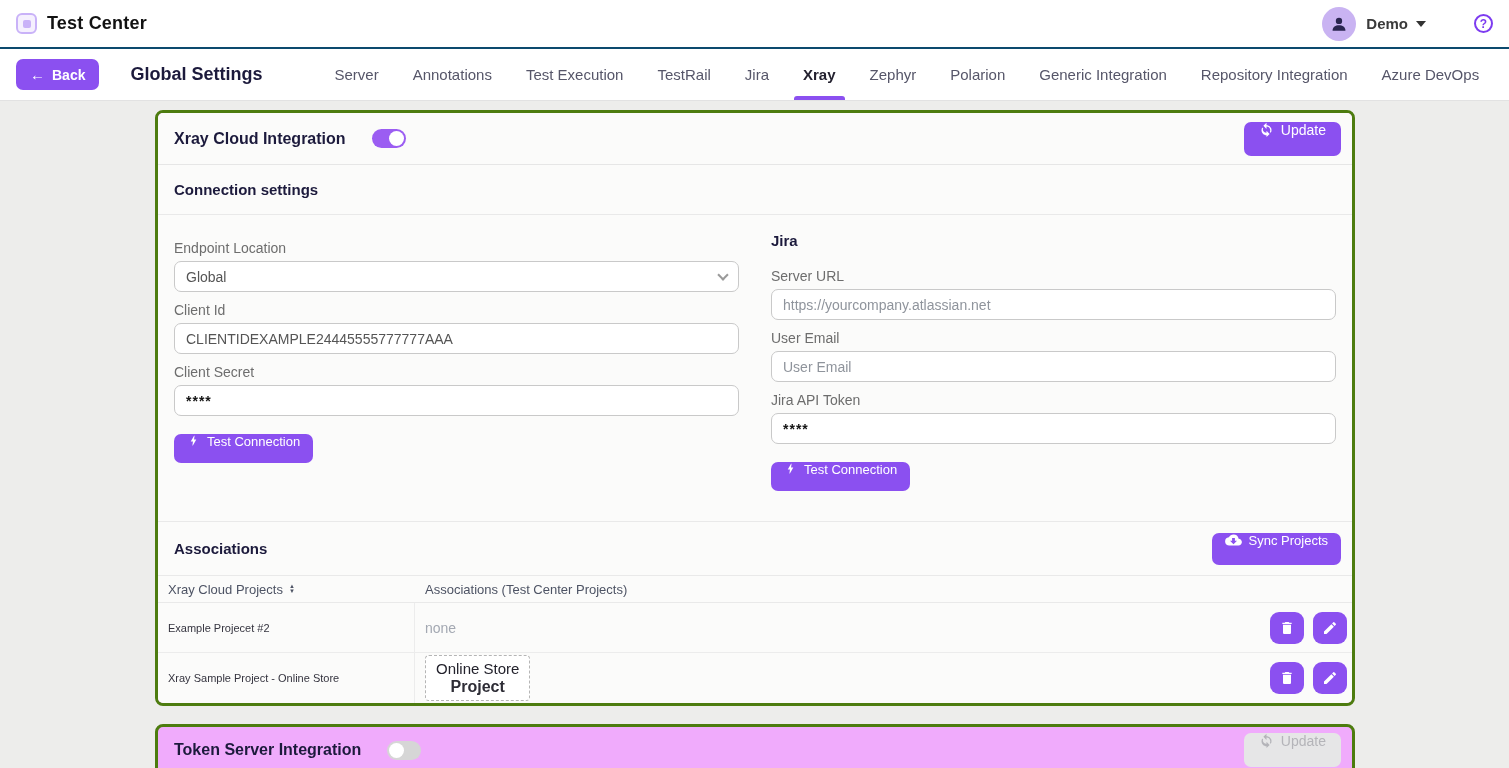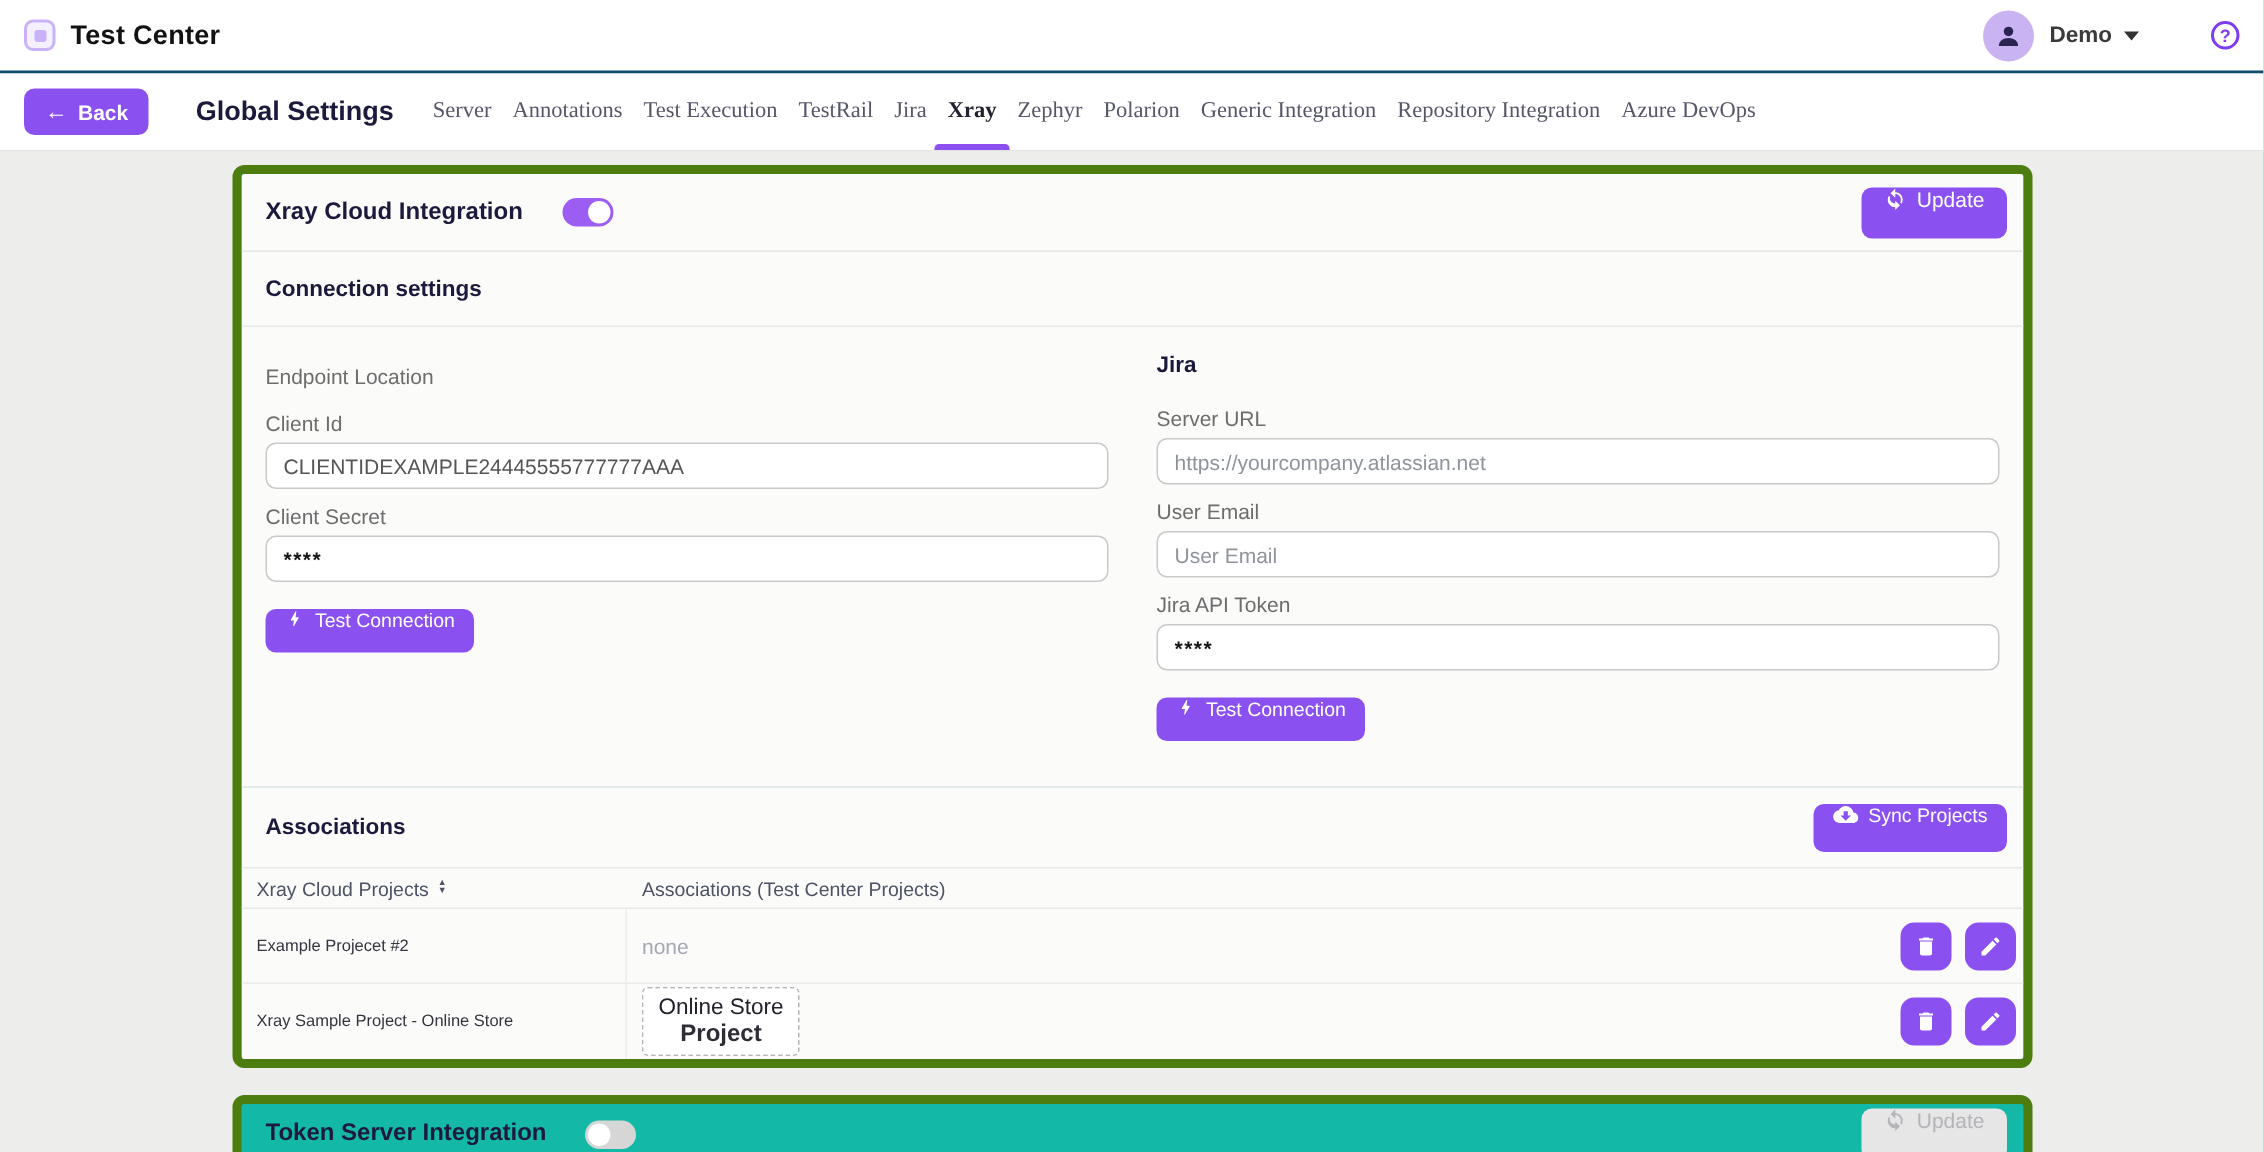--- a/index.html
+++ b/index.html
@@ -24,30 +24,30 @@
     font-size:12px; font-weight:bold; display:flex; align-items:center; justify-content:center; cursor:pointer; }
 
   
   .navbar { height:52px; background:#fff; border-bottom:1px solid #e2e2e2;
     display:flex; align-items:center; padding:0 16px; }
   .back-btn { background:#8b50f0; color:#fff; border:none; border-radius:7px;
     height:31px; padding:0 14px; font-size:14px; font-weight:bold; display:flex;
     align-items:center; gap:7px; cursor:pointer; font-family:inherit; }
   .back-arrow { font-size:15px; line-height:1; }
   .page-title { font-size:18px; font-weight:bold; color:#1c1a3c; margin-left:31px; }
-  .tabs { display:flex; margin-left:26px; gap:14px; height:100%; align-items:stretch;font-family:Liberation Serif, serif; }
+  .tabs { display:flex; margin-left:72px; gap:34px; height:100%; align-items:stretch; }
   .tab { display:flex; align-items:center; font-size:15px; color:#565669;
     cursor:pointer; position:relative; white-space:nowrap; }
   .tab.active { color:#23212f; font-weight:bold; }
   .tab.active::after { content:""; position:absolute; left:-9px; right:-9px; bottom:0;
     height:4px; background:#8b50f0; border-radius:3px 3px 0 0; }
 
   
   .content { padding:9px 0 0 155px; }
-  .card { width:1200px; background:#14b8a6; border:6px solid #4d7c0f; border-radius:8px; overflow:hidden; }
+  .card { width:1200px; background:#f0abfc; border:3px solid #4d7c0f; border-radius:8px; overflow:hidden; }
 
   .card-header { height:52px; display:flex; align-items:center; padding:0 11px 0 16px;
     background:#fbfbfa; border-bottom:1px solid #e6e6e6; }
   .card-title { font-size:16px; font-weight:bold; color:#1c1a3c; margin-right:26px; }
 
   .toggle { width:34px; height:19px; border-radius:10px; position:relative; cursor:pointer; }
   .toggle.on { background:#9b5df2; }
   .toggle.off { background:#d6d6d6; }
   .knob { width:15px; height:15px; background:#fff; border-radius:50%; position:absolute; top:2px; }
   .toggle.on .knob { right:2px; }
@@ -168,20 +168,24 @@
     </div>
 
     <div class="section-row">
       <div class="section-title">Connection settings</div>
     </div>
 
     <div class="form-grid">
 
       <div class="col">
         <div class="field-label full">Endpoint Location</div>
+        <div class="select-box full">
+          <span>Global</span>
+          <span class="chevron"></span>
+        </div>
         <div class="field-label full">Client Id</div>
         <input class="text-input full" type="text" value="CLIENTIDEXAMPLE24445555777777AAA" style="">
         <div class="field-label full">Client Secret</div>
         <input class="text-input masked full" type="text" value="****" style="">
         <button class="btn btn-primary btn-test">
           <svg viewBox="0 0 24 24">
             <path d="M11 21h-1l1-7H7.5c-.58 0-.57-.32-.38-.66l.07-.12C8.48 10.94 10.42 7.54 13 3h1l-1 7h3.5c.49 0 .56.33.47.51l-.07.15C12.96 17.55 11 21 11 21z"></path>
           </svg>
           <span>Test Connection</span>
         </button>

